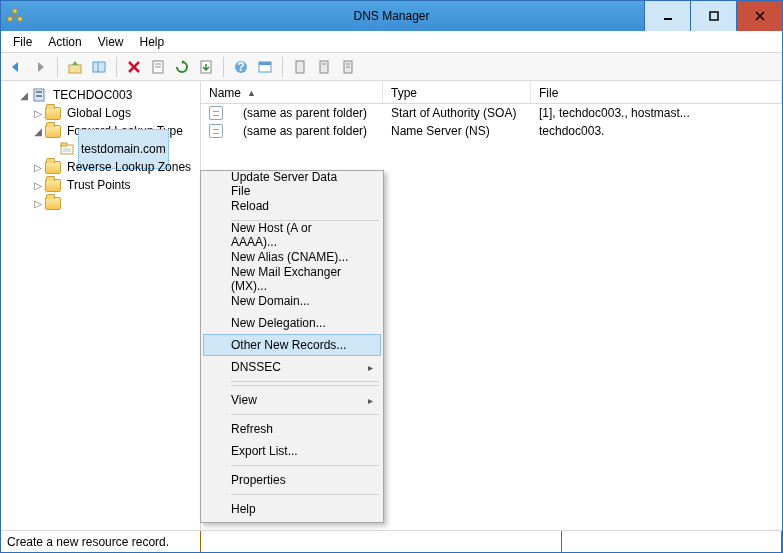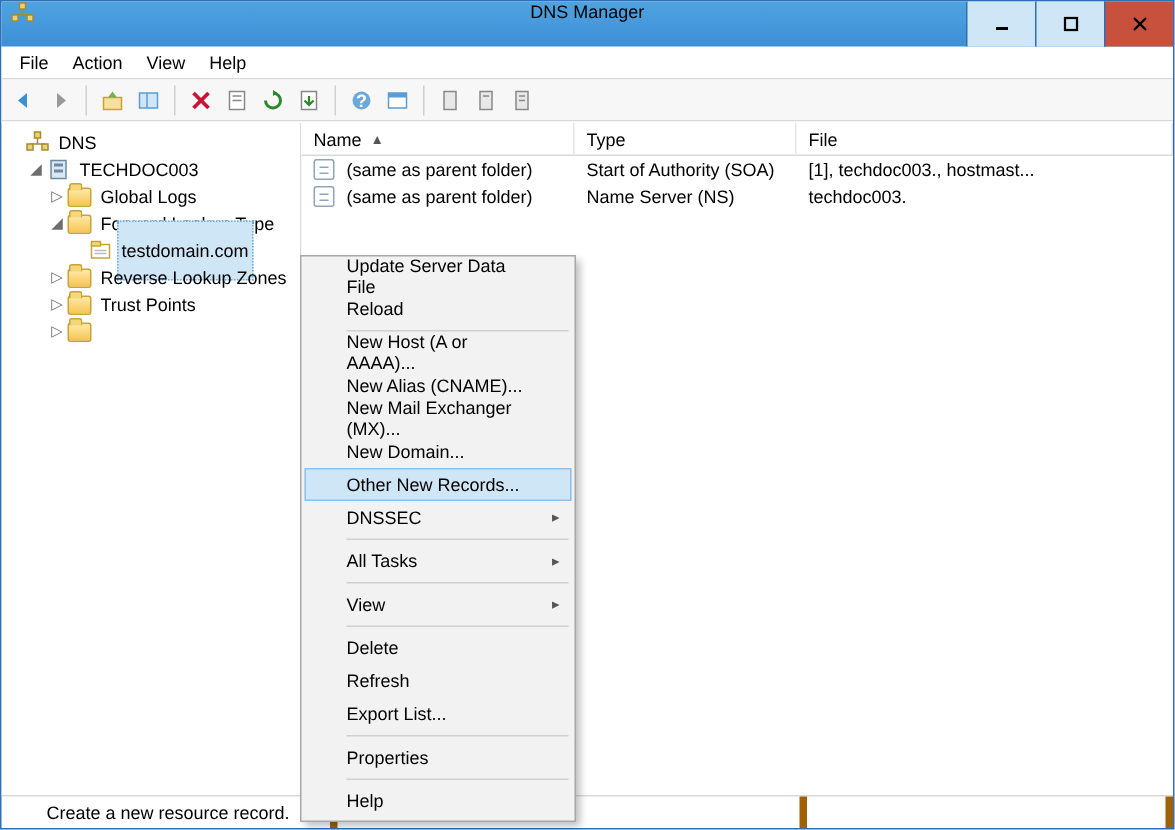--- a/index.html
+++ b/index.html
@@ -1,18 +1,18 @@
 <!DOCTYPE html>
 <html><head>
 <meta charset="utf-8">
 <style>
   * { box-sizing: border-box; font-family: "Segoe UI", Tahoma, sans-serif; font-size: 12px; }
   body { margin: 0; background: #fff; }
   .window { width: 783px; height: 553px; border: 1px solid #2e6fb7; display: flex; flex-direction: column; background:#fff; position:relative;}
-  .titlebar { height: 30px; background: linear-gradient(#4fa3e0,#3d8fd6); display:flex; position:relative; color:#000;}
+  .titlebar { height: 30px; background: linear-gradient(#4fa3e0,#3d8fd6); display:flex; align-items:center; position:relative; color:#000;}
   .titlebar .icon { width:16px; height:16px; margin:0 6px; }
   .titlebar-title { position:absolute; left:50%; transform:translateX(-50%); color:#000; font-size:12px; }
   .titlebar-btns { margin-left:auto; display:flex; height:100%; }
   .tbtn { width:46px; display:flex; align-items:center; justify-content:center; border-left:1px solid #2e6fb7; background:#cfe6f7; }
   .tbtn.close { background:#c8513d; color:#fff; }
   .tbtn svg { display:block; }
   .menubar { height:22px; display:flex; align-items:center; padding:0 4px; border-bottom:1px solid #d9d9d9; background:#fff;text-align:right;}
   .menubar .mi { padding:2px 8px; cursor:default; }
   .toolbar { height:28px; display:flex; align-items:center; padding:0 4px; gap:2px; border-bottom:1px solid #d9d9d9; background:#f7f7f7;}
   .tb { width:22px; height:22px; display:flex; align-items:center; justify-content:center; border:1px solid transparent; border-radius:2px; }
@@ -26,23 +26,23 @@
   .tlabel{ padding:1px 3px;}
   .tn.selected .tlabel { background:#cfe6f7; border:1px dotted #6aa9db; padding:12px 2px;}
   .list { flex:1; display:flex; flex-direction:column; background:#fff;}
   .list-head { display:flex; height:22px; border-bottom:1px solid #d9d9d9; background:#fff;}
   .lh { border-right:1px solid #e5e5e5; padding:3px 8px; display:flex; align-items:center; gap:6px; cursor:default;}
   .lh.name{width:182px;} .lh.type{width:148px;} .lh.data{flex:1;}
   .sort-arrow{font-size:9px; color:#555;}
   .list-rows{flex:1; overflow:hidden; position:relative;}
   .lr{display:flex; height:18px; align-items:center;}
   .lc{padding:0 8px; overflow:hidden; text-overflow:ellipsis; white-space:nowrap;}
-  .lc.name{width:182px; display:flex; align-items:center; gap:8px;} .lc.type{width:148px;} .lc.data{flex:1;}
+  .lc.name{width:182px; display:flex; align-items:center; gap:20px;} .lc.type{width:148px;} .lc.data{flex:1;}
   .status { height:22px; border-top:1px solid #d9d9d9; display:flex; align-items:center;}
-  .status .sc{ border-right:5px solid #a16207; height:100%; display:flex; align-items:center; padding:0 6px;margin-left:24px;}
+  .status .sc{ border-right:1px solid #a16207; height:100%; display:flex; align-items:center; padding:0 6px;}
   .status .sc.a{width:200px;} .status .sc.b{flex:1;} .status .sc.c{width:220px;}
   
   .ctx { position:absolute; left:199px; top:169px; width:184px; background:#f2f2f2; border:1px solid #a7a7a7; box-shadow:3px 3px 5px rgba(0,0,0,.25); padding:2px;}
   .ctx .ci{ height:22px; display:flex; align-items:center; padding:0 24px 0 28px; position:relative; cursor:default;}
   .ctx .ci.hover{ background:#cfe6f7; border:1px solid #8fc2e8; padding:0 23px 0 27px;}
   .ctx .csep{ height:1px; background:#d0d0d0; margin:3px 2px 3px 28px;}
   .ctx .sub::after{ content:"▸"; position:absolute; right:8px; font-size:10px; color:#555;}
   
   .folder{width:16px;height:13px;background:linear-gradient(#ffe9a8,#f5c552);border:1px solid #caa23a;border-radius:2px;position:relative;}
   .folder::before{content:"";position:absolute;top:-4px;left:0;width:7px;height:4px;background:#f5d77b;border:1px solid #caa23a;border-bottom:none;border-radius:2px 2px 0 0;}
@@ -173,33 +173,20 @@
         <svg width="14" height="16">
           <rect x="3" y="2" width="8" height="12" fill="#e8e8e8" stroke="#888"></rect>
           <line x1="5" y1="5" x2="9" y2="5" stroke="#888"></line>
           <line x1="5" y1="8" x2="9" y2="8" stroke="#888"></line>
         </svg>
       </div>
   </div>
 
   <div class="body">
     <div class="tree">
-      <div class="tn" style="padding-left:0">
-        <span class="tw"></span>
-        <span class="ticon dns-icon">
-            <svg width="16" height="16">
-              <rect x="6" y="1" width="4" height="4" fill="#e8d37a" stroke="#a78b2e"></rect>
-              <line x1="8" y1="5" x2="8" y2="9" stroke="#a78b2e"></line>
-              <line x1="3" y1="9" x2="13" y2="9" stroke="#a78b2e"></line>
-              <rect x="1" y="9" width="4" height="4" fill="#e8d37a" stroke="#a78b2e"></rect>
-              <rect x="11" y="9" width="4" height="4" fill="#e8d37a" stroke="#a78b2e"></rect>
-            </svg>
-          </span>
-        <span class="tlabel">DNS</span>
-      </div>
       <div class="tn" style="padding-left:14px">
         <span class="tw">◢</span>
         <span class="ticon">
             <svg width="16" height="16">
               <rect x="3" y="2" width="10" height="12" fill="#dce7ef" stroke="#6a8aa6"></rect>
               <rect x="5" y="4" width="6" height="2" fill="#6a8aa6"></rect>
               <rect x="5" y="8" width="6" height="2" fill="#6a8aa6"></rect>
             </svg>
           </span>
         <span class="tlabel">TECHDOC003</span>
@@ -293,28 +280,27 @@
   </div>
 
   <div class="ctx" id="ctx">
       <div class="ci">Update Server Data File</div>
       <div class="ci">Reload</div>
       <div class="csep"></div>
       <div class="ci">New Host (A or AAAA)...</div>
       <div class="ci">New Alias (CNAME)...</div>
       <div class="ci">New Mail Exchanger (MX)...</div>
       <div class="ci">New Domain...</div>
+      <div class="ci">New Delegation...</div>
       <div class="ci hover">Other New Records...</div>
       <div class="ci sub">DNSSEC</div>
       <div class="csep"></div>
-      <div class="ci sub">All Tasks</div>
       <div class="csep"></div>
       <div class="ci sub">View</div>
       <div class="csep"></div>
-      <div class="ci">Delete</div>
       <div class="ci">Refresh</div>
       <div class="ci">Export List...</div>
       <div class="csep"></div>
       <div class="ci">Properties</div>
       <div class="csep"></div>
       <div class="ci">Help</div>
     </div>
 
 </div>
 

